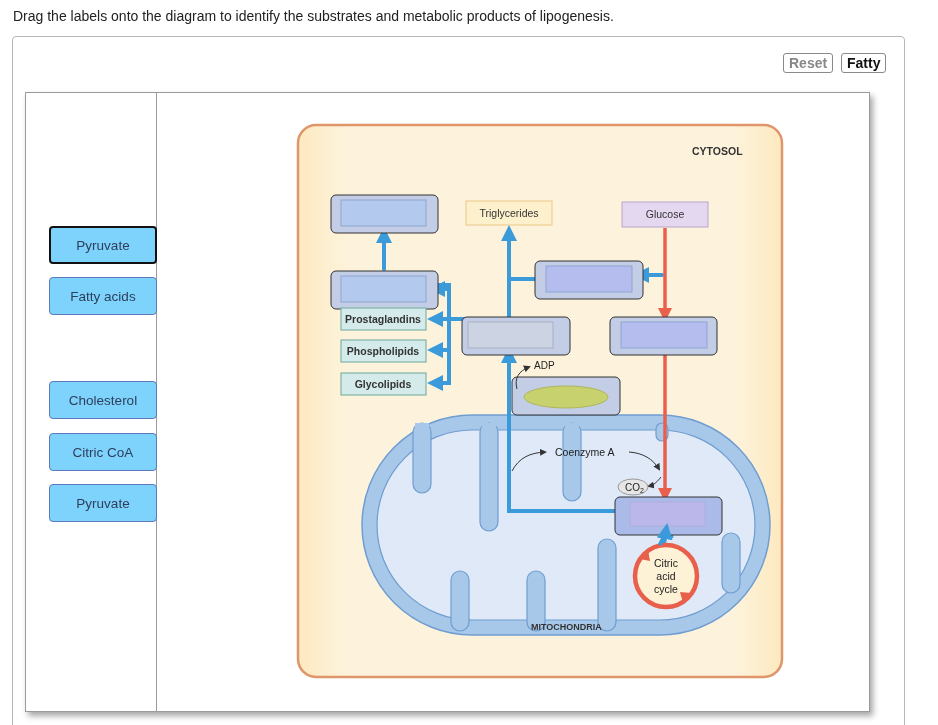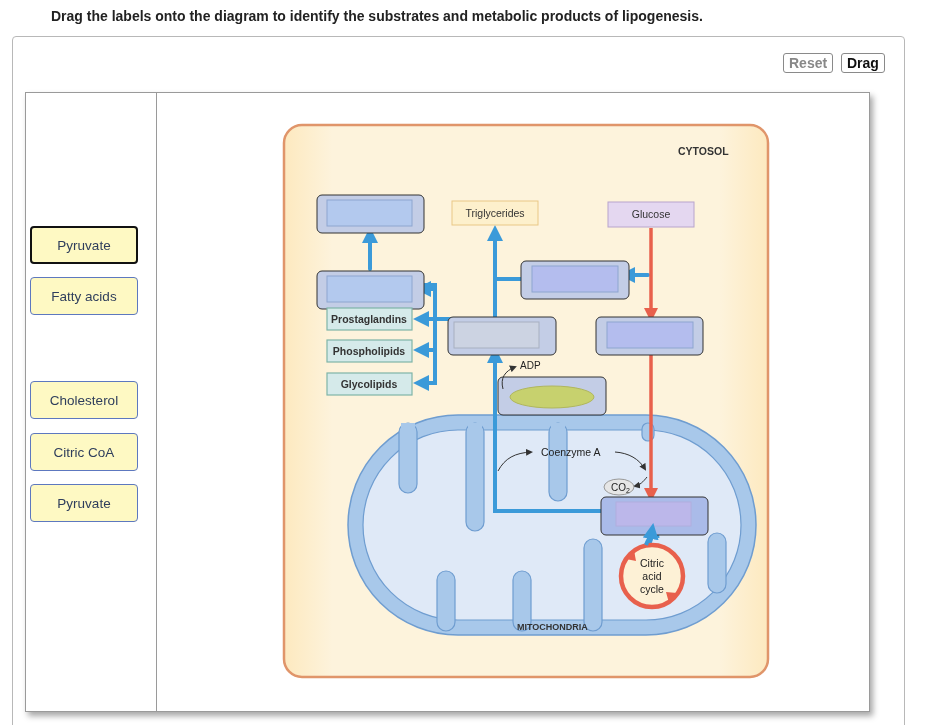--- a/index.html
+++ b/index.html
@@ -1,38 +1,38 @@
 <!DOCTYPE html>
 <html><head>
 <meta charset="utf-8">
 <style>
   html, body { margin:0; padding:0; background:#fff; }
   body { width:938px; height:725px; position:relative; overflow:hidden; font-family:"Liberation Sans", sans-serif; color:#222; }
-  .instruction { position:absolute; left:13px; top:8px; font-size:14px; font-weight:bold; color:#222;margin-left:38px; }
+  .instruction { position:absolute; left:13px; top:8px; font-size:14px; font-weight:normal; color:#222; }
   .outer-panel { position:absolute; left:12px; top:36px; width:891px; height:700px; border:1px solid #b8b8b8; border-radius:4px; background:#fff; }
   .btn { position:absolute; top:53px; height:20px; padding:0 5px; border:1px solid #8a8a8a; border-radius:3px; background:#fff; font-family:"Liberation Sans", sans-serif; font-size:14px; font-weight:bold; line-height:18px; cursor:pointer; }
   .btn-reset { left:783px; color:#888; }
   .btn-help { left:841px; color:#111; }
   .work-area { position:absolute; left:25px; top:92px; width:843px; height:618px; border:1px solid #9a9a9a; background:#fff; box-shadow:3px 4px 6px rgba(0,0,0,0.35); }
   .label-bank { position:absolute; left:0; top:0; width:130px; height:618px; border-right:1px solid #9a9a9a; }
-  .drag-label { position:absolute; left:4px; width:108px; height:38px; background:#fef9c3; border:1px solid #5d78bf; border-radius:4px; font-size:13.5px; color:#2f3e5c; display:flex; align-items:center; justify-content:center; cursor:grab; box-sizing:border-box; }
+  .drag-label { position:absolute; left:23px; width:108px; height:38px; background:#7dd3fc; border:1px solid #5d78bf; border-radius:4px; font-size:13.5px; color:#2f3e5c; display:flex; align-items:center; justify-content:center; cursor:grab; box-sizing:border-box; }
   .drag-label.selected { border:2px solid #111; }
-  .diagram { position:absolute; left:117px; top:0; width:712px; height:618px; }
+  .diagram { position:absolute; left:131px; top:0; width:712px; height:618px; }
   .diagram svg { position:absolute; left:0; top:0; }
   .dtext { font-family:"Liberation Sans", sans-serif; }
 </style>
 </head>
 <body>
 
 <div class="instruction">Drag the labels onto the diagram to identify the substrates and metabolic products of lipogenesis.</div>
 
 <div class="outer-panel"></div>
 
 <button class="btn btn-reset">Reset</button>
-<button class="btn btn-help">Drag</button>
+<button class="btn btn-help">Fatty</button>
 
 <div class="work-area">
   <div class="label-bank">
     <div class="drag-label selected" style="top:133px">Pyruvate</div>
     <div class="drag-label" style="top:184px">Fatty acids</div>
     <div class="drag-label" style="top:288px">Cholesterol</div>
     <div class="drag-label" style="top:340px">Citric CoA</div>
     <div class="drag-label" style="top:391px">Pyruvate</div>
   </div>
 

